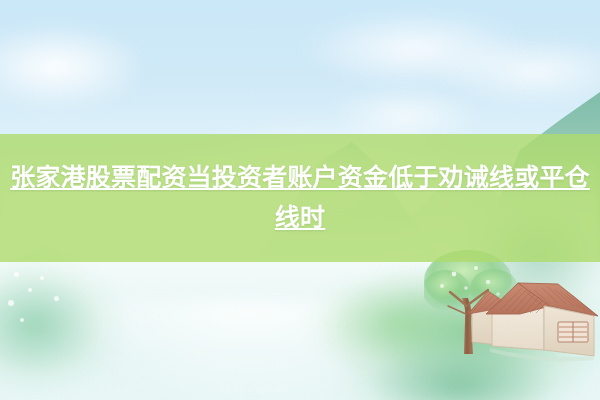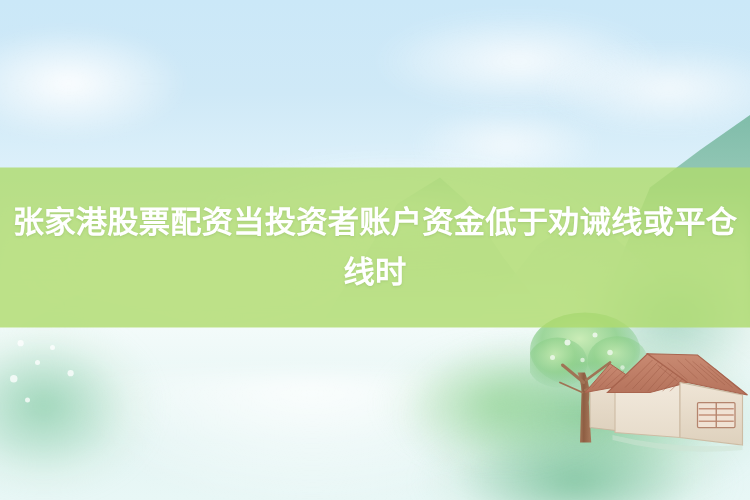--- a/index.html
+++ b/index.html
@@ -163,20 +163,21 @@
     box-sizing: border-box;
     text-align: center;
     color: #ffffff;
     font-family: "DejaVu Sans", "Liberation Sans", sans-serif;
     font-weight: bold;
     font-size: 25px;
     line-height: 40px;
     letter-spacing: 0.2px;
     text-shadow: 0 1px 2px rgba(120,160,80,0.30);
     word-break: break-all;
+    text-decoration: underline;
   }
 </style>
 </head>
 <body>
 
 <div class="banner">
 
   <div class="layer sky"></div>
 
   <div class="cloud cloud-a"></div>

